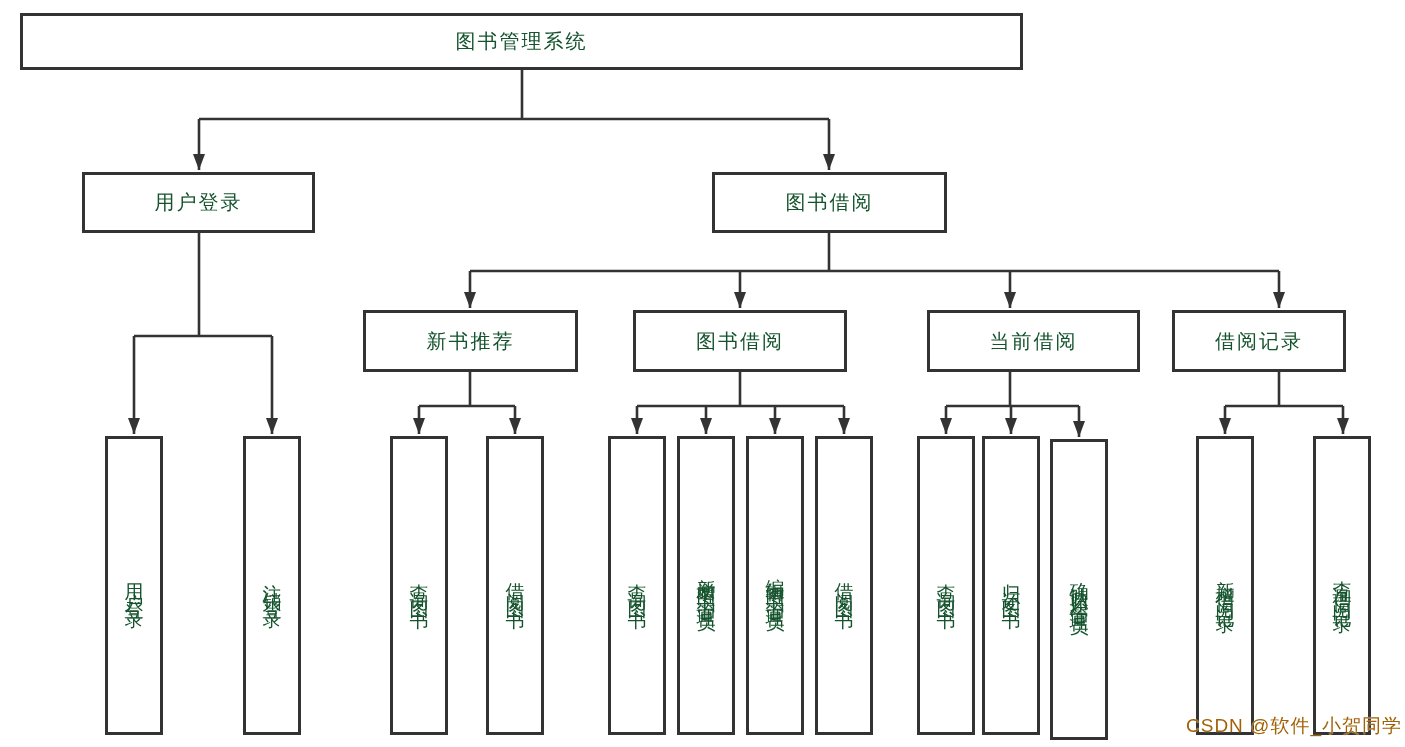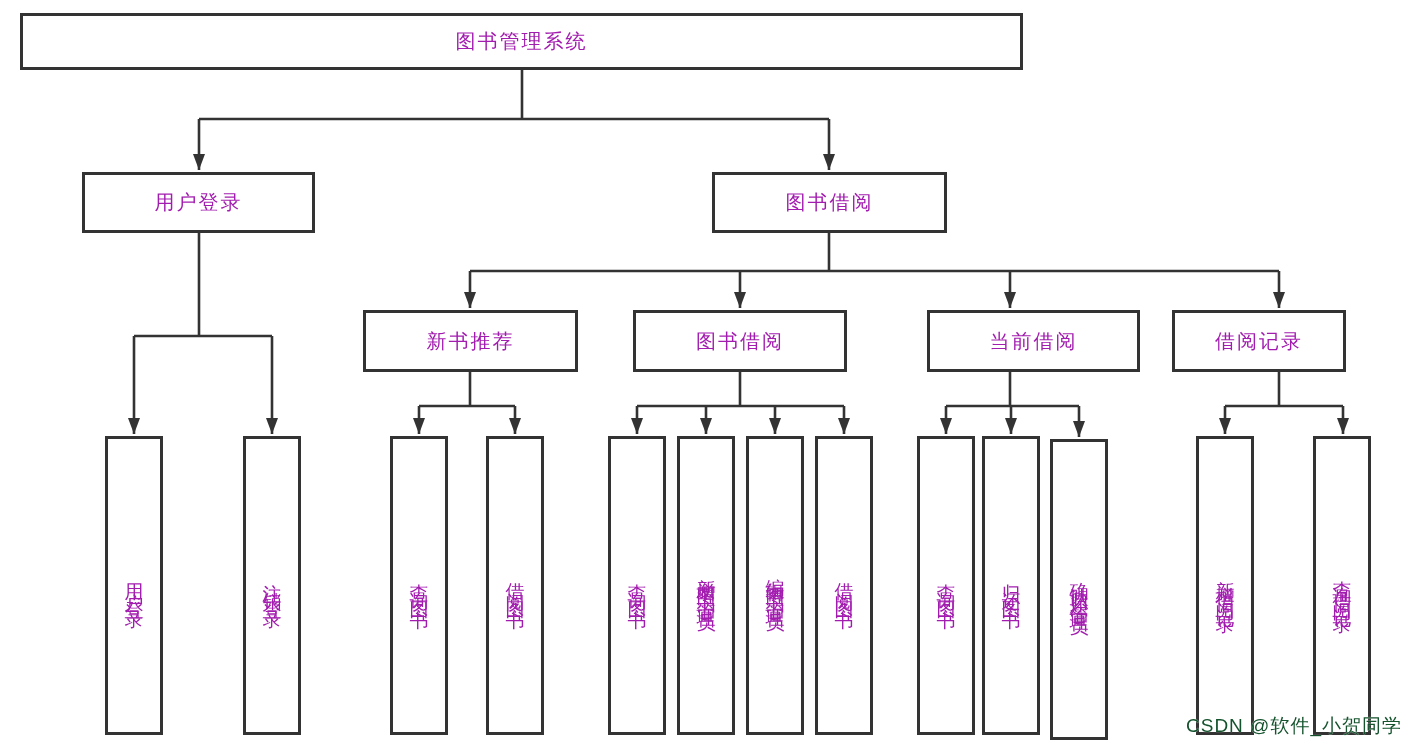--- a/index.html
+++ b/index.html
@@ -18,21 +18,21 @@
     pointer-events: none;
   }
   .box {
     position: absolute;
     box-sizing: border-box;
     border: 3px solid #333333;
     background: #ffffff;
     display: flex;
     align-items: center;
     justify-content: center;
-    color: #a21caf;
+    color: #14532d;
   }
   .h-box {
     font-size: 20px;
     letter-spacing: 2px;
     text-align: center;
   }
   .root-box {
     left: 20px; top: 13px;
     width: 1003px; height: 57px;
   }
@@ -43,21 +43,21 @@
     font-size: 19px;
     writing-mode: vertical-rl;
     text-orientation: mixed;
     letter-spacing: 9px;
     line-height: 58px;
   }
   .watermark {
     position: absolute;
     left: 1186px; top: 713px;
     font-size: 19px;
-    color: #14532d;
+    color: #a16207;
     letter-spacing: 1px;
     text-shadow: 0 0 1px #ffffff;
     white-space: nowrap;
   }
 </style>
 </head>
 <body>
 
 <div id="stage">
 

